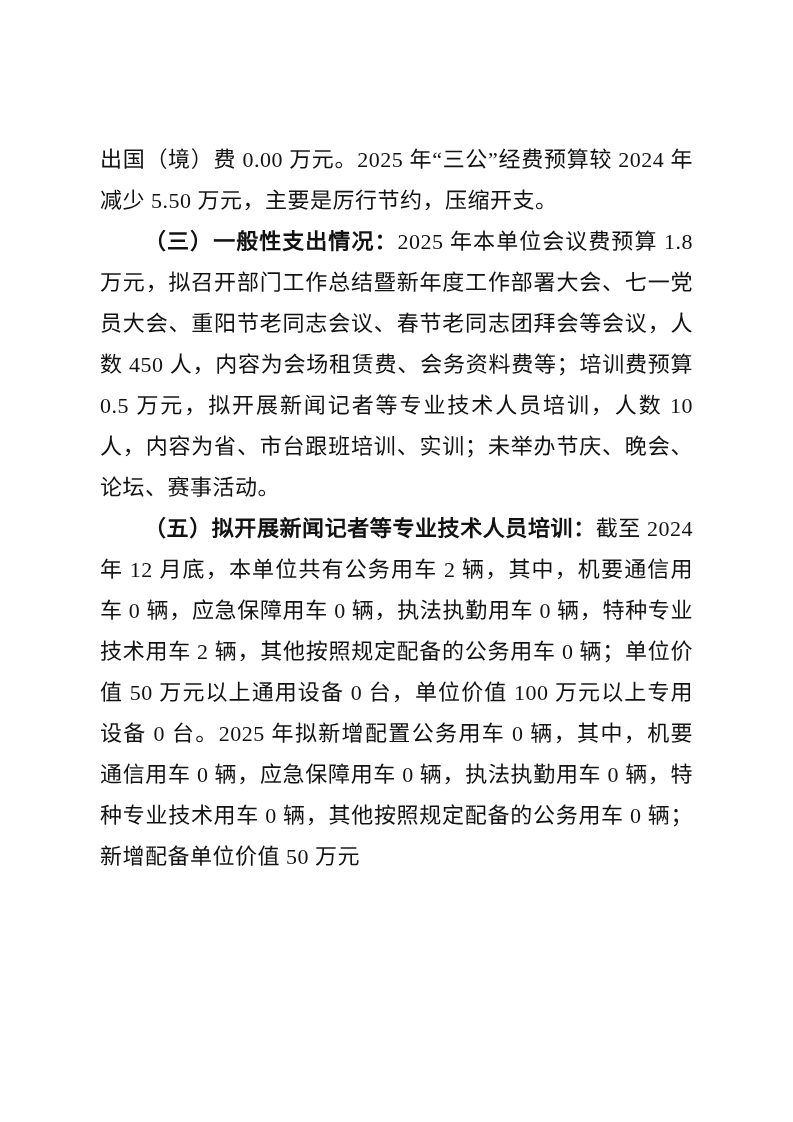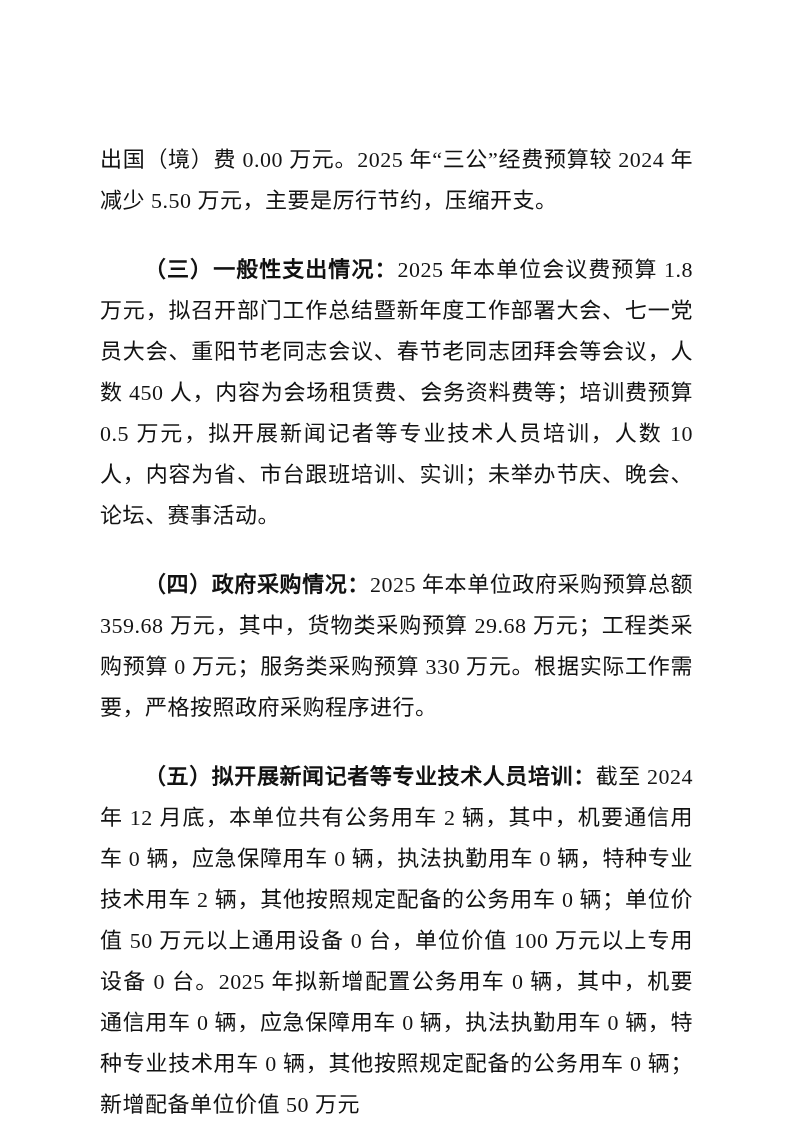--- a/index.html
+++ b/index.html
@@ -21,40 +21,36 @@
     font-family: "Liberation Serif", "DejaVu Serif", serif;
     font-size: 22px;
     line-height: 41px;
     letter-spacing: 0.5px;
     color: #121212;
     text-align: justify;
     text-justify: inter-ideograph;
   }
   .doc-paragraph.indented {
     text-indent: 44px;
-    margin-top: 28px;
   }
   .section-heading {
     font-weight: 700;
   }
 </style>
 </head>
 <body>
 
 <div class="page">
 
   <p class="doc-paragraph">
     <span>出国（境）费 0.00 万元。2025 年“三公”经费预算较 2024 年减少 5.50 万元，主要是厉行节约，压缩开支。</span>
   </p>
 
   <p class="doc-paragraph indented">
     <span class="section-heading">（三）一般性支出情况：</span><span>2025 年本单位会议费预算 1.8 万元，拟召开部门工作总结暨新年度工作部署大会、七一党员大会、重阳节老同志会议、春节老同志团拜会等会议，人数 450 人，内容为会场租赁费、会务资料费等；培训费预算 0.5 万元，拟开展新闻记者等专业技术人员培训，人数 10 人，内容为省、市台跟班培训、实训；未举办节庆、晚会、论坛、赛事活动。</span>
   </p>
 
-  <p class="doc-paragraph indented">
-    <span class="section-heading">（四）政府采购情况：</span><span>2025 年本单位政府采购预算总额 359.68 万元，其中，货物类采购预算 29.68 万元；工程类采购预算 0 万元；服务类采购预算 330 万元。根据实际工作需要，严格按照政府采购程序进行。</span>
-  </p>
 
   <p class="doc-paragraph indented">
     <span class="section-heading">（五）拟开展新闻记者等专业技术人员培训：</span><span>截至 2024 年 12 月底，本单位共有公务用车 2 辆，其中，机要通信用车 0 辆，应急保障用车 0 辆，执法执勤用车 0 辆，特种专业技术用车 2 辆，其他按照规定配备的公务用车 0 辆；单位价值 50 万元以上通用设备 0 台，单位价值 100 万元以上专用设备 0 台。2025 年拟新增配置公务用车 0 辆，其中，机要通信用车 0 辆，应急保障用车 0 辆，执法执勤用车 0 辆，特种专业技术用车 0 辆，其他按照规定配备的公务用车 0 辆；新增配备单位价值 50 万元</span>
   </p>
 
 </div>
 
 </body></html>

